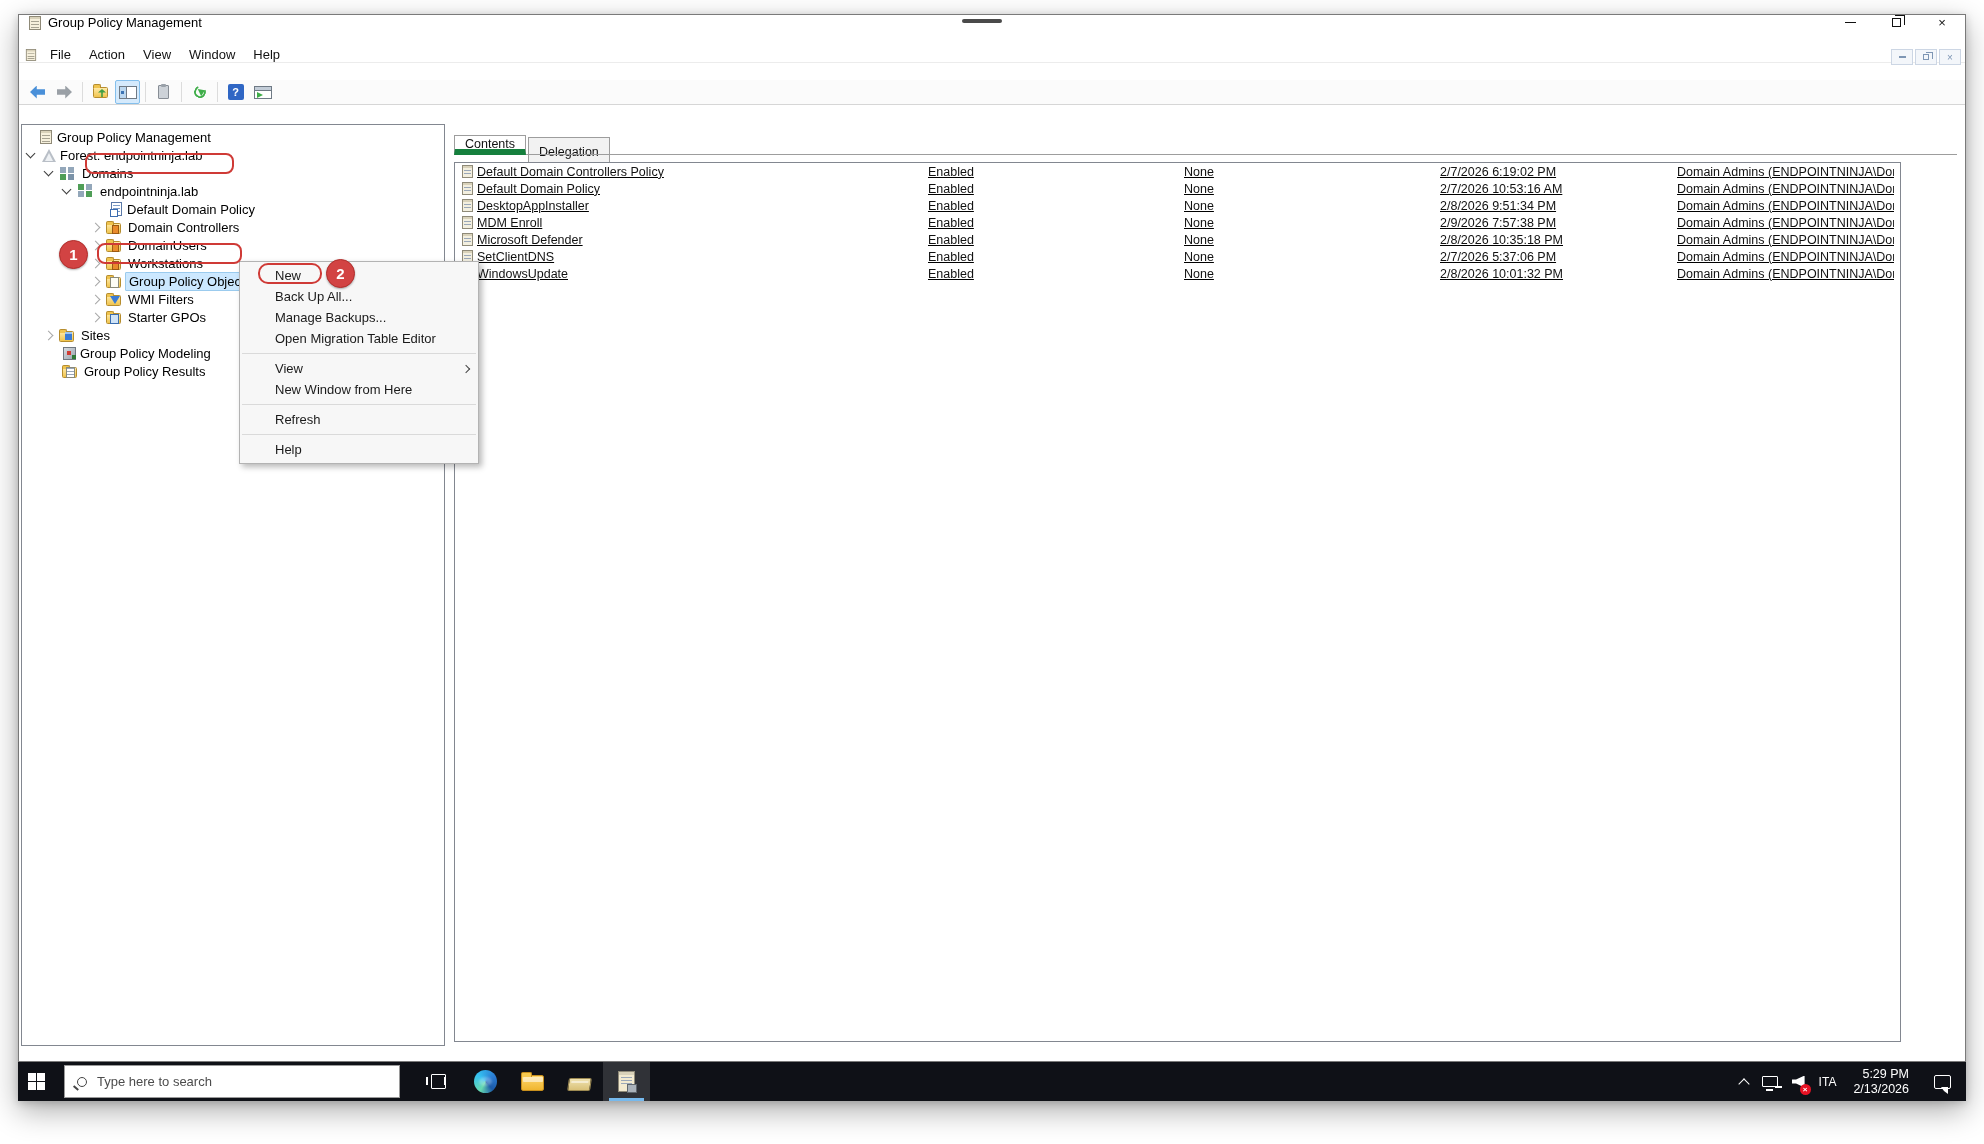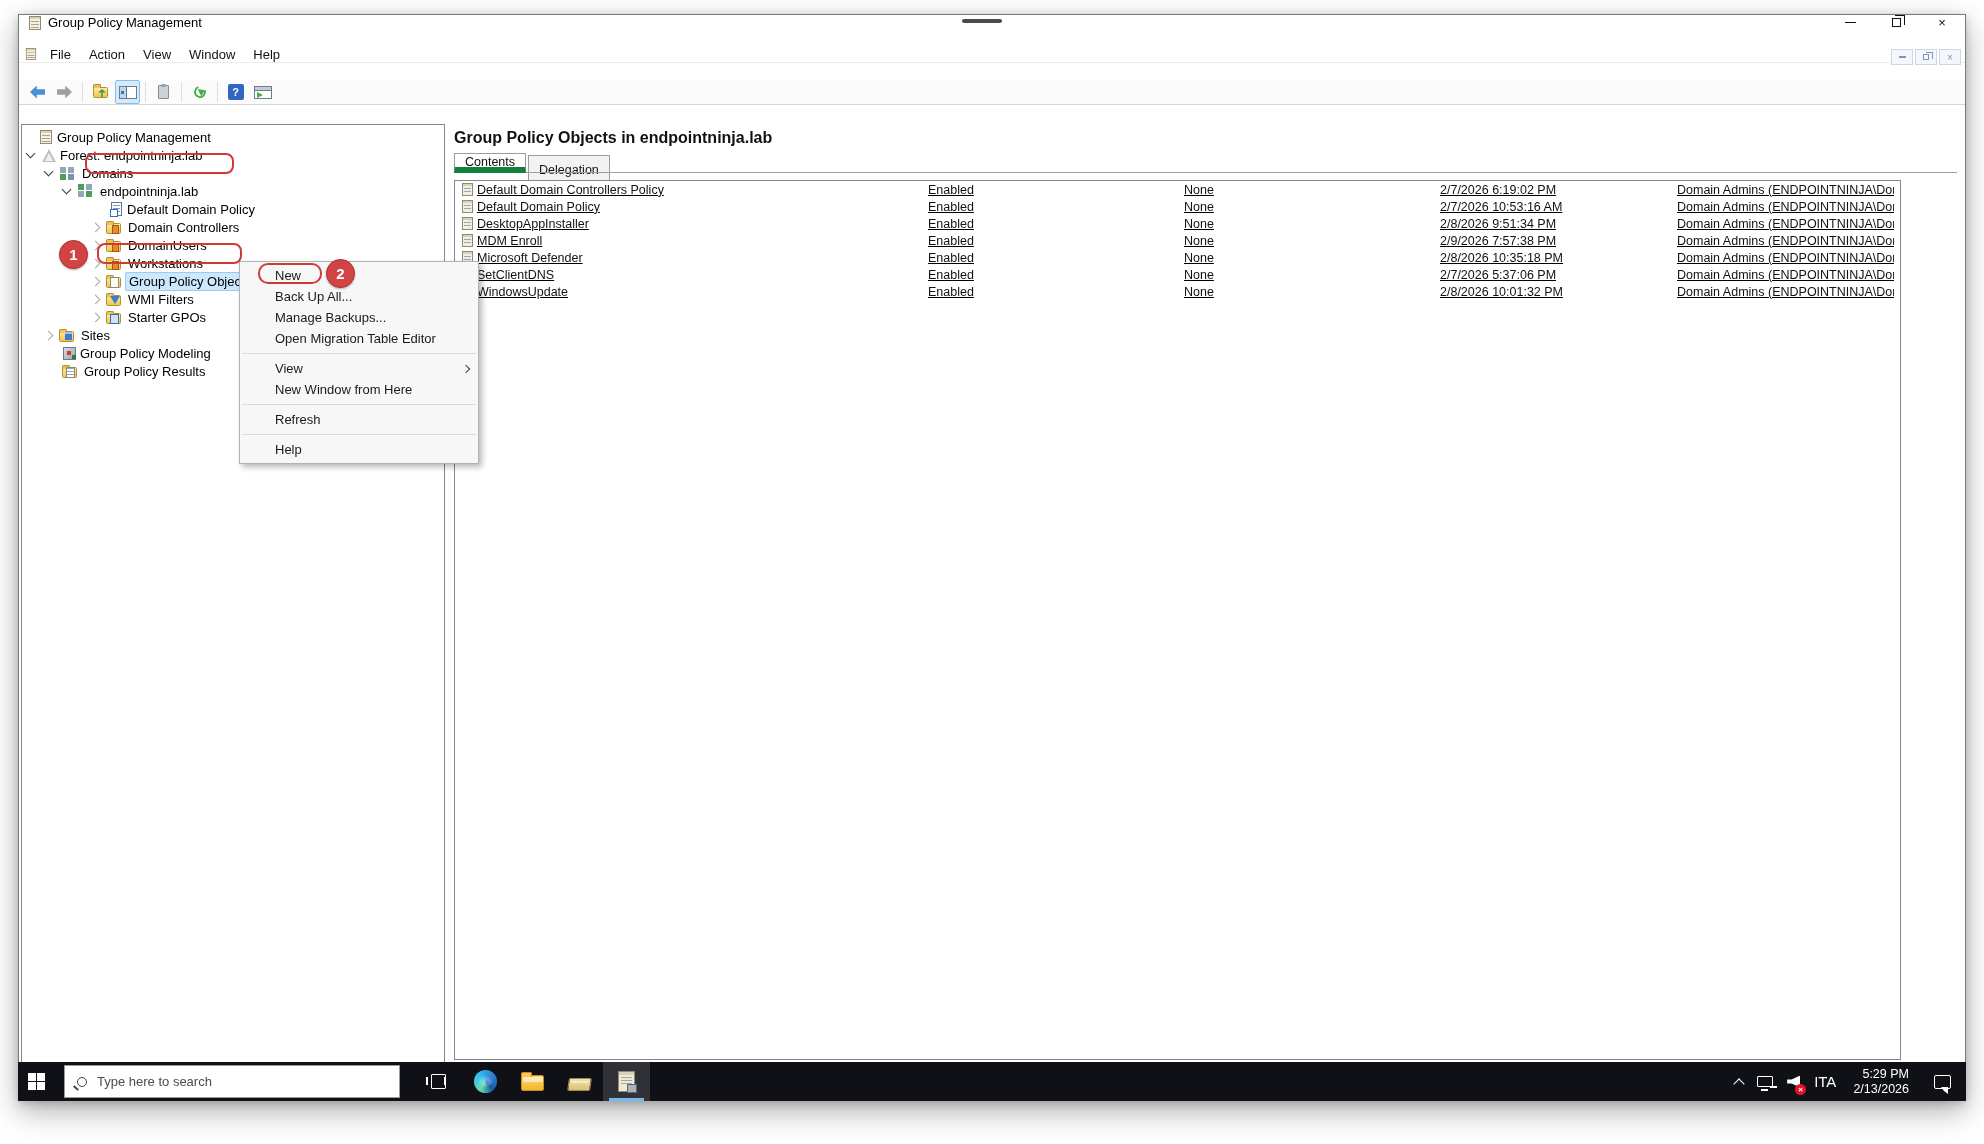--- a/index.html
+++ b/index.html
@@ -13,21 +13,21 @@
   .titlebar { height:30px; display:flex; align-items:center; padding-left:10px; background:#fff; }
   .titlebar .title { font-size:13px; color:#000; margin-left:7px; }
   .caption-btns { margin-left:auto; display:flex; height:100%; }
   .cap-btn { width:46px; height:100%; display:flex; align-items:center; justify-content:center; color:#111; font-size:13px; }
   .glyph-min { width:11px; height:1.4px; background:#111; display:block; }
   .glyph-restore { width:9px; height:9px; border:1.3px solid #111; position:relative; background:#fff; }
   .glyph-restore::before { content:""; position:absolute; left:2px; top:-4px; width:9px; height:9px; border:1.3px solid #111; border-left:none; border-bottom:none; }
   .pill { position:absolute; left:944px; top:5px; width:40px; height:4px; background:#4a4a4a; border-radius:3px; }
 
   
-  .menubar { height:22px; display:flex; align-items:flex-start; padding-left:6px; background:#fff; border-bottom:1px solid #ececec; position:relative; }
+  .menubar { height:22px; display:flex; align-items:center; padding-left:6px; background:#fff; border-bottom:1px solid #ececec; position:relative; }
   .menu-item { font-size:13px; color:#111; padding:0 9px; }
   .child-controls { position:absolute; right:4px; top:2px; display:flex; gap:2px; }
   .ccbtn { width:22px; height:16px; background:#f3f6fa; border:1px solid #ccd6e4; display:flex; align-items:center; justify-content:center; color:#7e96b4; font-size:10px; }
   .cc-min { width:7px; height:1.5px; background:#7e96b4; display:block; }
   .cc-rest { width:6px; height:6px; border:1.2px solid #7e96b4; position:relative; }
   .cc-rest::before { content:""; position:absolute; left:1.5px; top:-3px; width:6px; height:6px; border:1.2px solid #7e96b4; border-left:none; border-bottom:none; }
 
   
   .toolbar { height:28px; display:flex; align-items:center; background:#fbfbfb; border-bottom:1px solid #d6d6d6; padding-left:6px; gap:2px; }
   .tb-btn { width:25px; height:24px; display:flex; align-items:center; justify-content:center; border-radius:2px; }
@@ -145,21 +145,21 @@
   .i-mmc::before { content:""; position:absolute; left:2px; top:5px; right:2px; height:9px; background-image:repeating-linear-gradient(to bottom,#9aa7b8 0 1px, transparent 1px 3px); }
   .i-mmc::after { content:""; position:absolute; right:-3px; bottom:-2px; width:8px; height:7px; background:#aab2ba; border:1px solid #5f666d; }
   .tray { margin-left:auto; display:flex; align-items:center; height:100%; }
   .tray-item { height:100%; display:flex; align-items:center; justify-content:center; padding:0 7px; color:#fff; }
   .i-chevup { width:8px; height:8px; border-left:1.7px solid #fff; border-top:1.7px solid #fff; transform:rotate(45deg); margin-top:4px; }
   .i-net { width:16px; height:11px; border:1.6px solid #fff; border-radius:1px; position:relative; }
   .i-net::after { content:""; position:absolute; left:3px; bottom:-4.5px; width:7px; height:1.8px; background:#fff; box-shadow:9px -3px 0 #fff; }
   .i-vol { width:13px; height:12px; background:#fff; clip-path:polygon(0 33%,34% 33%,100% 0,100% 100%,34% 67%,0 67%); position:relative; }
   .volwrap { position:relative; }
   .volwrap .badge { position:absolute; right:1px; bottom:6px; width:11px; height:11px; background:#e81224; border-radius:50%; color:#fff; font-size:8px; display:flex; align-items:center; justify-content:center; font-weight:bold; }
-  .lang { font-size:15px; color:#fff; }
+  .lang { font-size:12px; color:#fff; }
   .clock { text-align:right; font-size:12.5px; color:#fff; line-height:15px; padding:0 10px; }
   .i-bubble { width:17px; height:14px; border:1.6px solid #fff; border-radius:2px; position:relative; margin:0 8px; }
   .i-bubble::after { content:""; position:absolute; right:2px; bottom:-6px; border:3px solid transparent; border-top:4px solid #fff; border-right:4px solid #fff; }
 </style>
 </head>
 <body>
 
 <div class="screen">
 
   <div class="window">
@@ -292,21 +292,20 @@
           <span class="ticon t-model"></span>
           <span class="lbl">Group Policy Modeling</span>
         </div>
         <div class="trow lvl1" style="padding-left:40px">
           <span class="ticon t-folder t-results"></span>
           <span class="lbl">Group Policy Results</span>
         </div>
       </div>
 
       <div class="main-pane">
-        <div class="pane-title">Group Policy Objects in endpointninja.lab</div>
         <div class="tabs">
           <div class="tab active">Contents</div>
           <div class="tab">Delegation</div>
         </div>
         <div class="listview">
 
           <div class="lv-row">
             <div class="lv-c w0">
                 <span class="gpo-ic"></span>
                 <span>Default Domain Controllers Policy</span>

